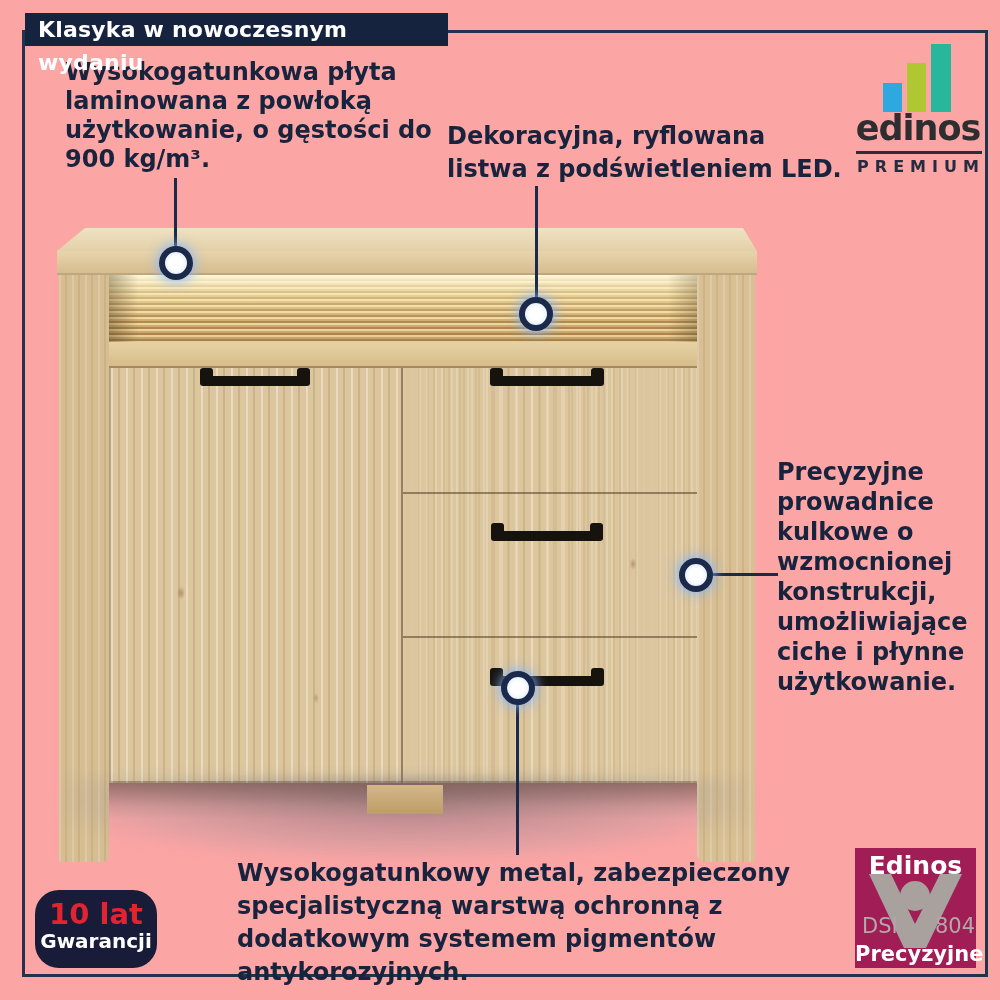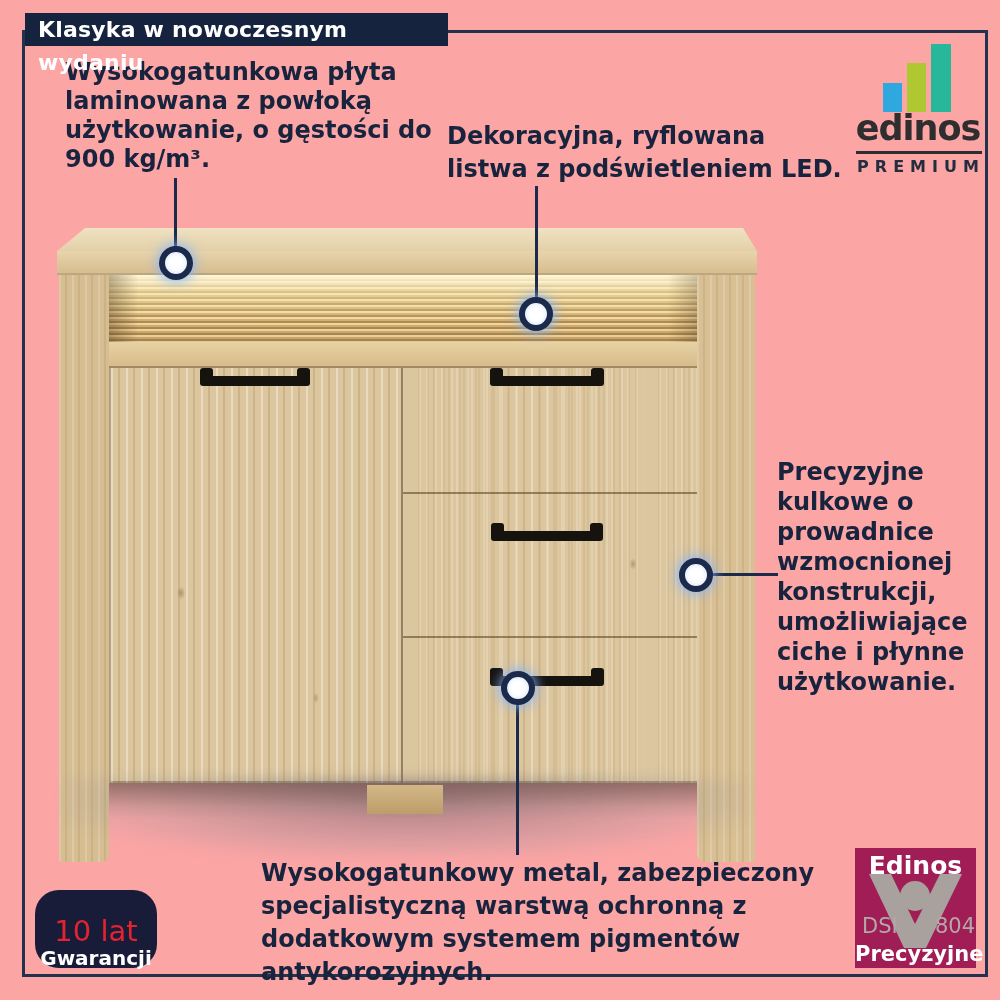--- a/index.html
+++ b/index.html
@@ -10,21 +10,21 @@
          border:3px solid #24334d;z-index:1;}
   .banner{position:absolute;left:25px;top:13px;width:423px;height:33px;background:#16233e;
           color:#ffffff;font-size:22px;font-weight:bold;line-height:33px;padding-left:13px;
           box-sizing:border-box;z-index:6;letter-spacing:.2px;}
   
   .tb{position:absolute;color:#18233d;font-weight:bold;z-index:5;}
   .tb div{white-space:nowrap;}
   .tb-board{left:65px;top:58px;font-size:24px;line-height:29px;}
   .tb-led{left:447px;top:120px;font-size:24px;line-height:33px;}
   .tb-slides{left:777px;top:457px;font-size:24px;line-height:30px;}
-  .tb-metal{left:237px;top:857px;font-size:24px;line-height:33px;margin-left:24px;}
+  .tb-metal{left:237px;top:857px;font-size:24px;line-height:33px;}
   
   .cl{position:absolute;background:#1b2a4a;z-index:4;}
   .cl1{left:174px;top:178px;width:3px;height:70px;}
   .cl2{left:535px;top:186px;width:3px;height:113px;}
   .cl3{left:710px;top:573px;width:68px;height:3px;}
   .cl4{left:516px;top:703px;width:3px;height:152px;}
   .cc{position:absolute;width:34px;height:34px;box-sizing:border-box;border:6px solid #1b2a4a;
       border-radius:50%;background:#ffffff;z-index:4;
       box-shadow:0 0 12px 2px rgba(130,180,255,.85), inset 0 0 5px rgba(130,180,255,.4);}
   .cc1{left:159px;top:246px;} .cc2{left:519px;top:297px;}
@@ -90,21 +90,21 @@
   .bar-green{left:907px;top:63px;width:19px;height:49px;background:#afc831;}
   .bar-teal{left:931px;top:44px;width:20px;height:68px;background:#28b79b;}
   .logo-word{position:absolute;left:850px;top:108px;width:136px;text-align:center;
       font-size:35px;font-weight:bold;color:#2e2e30;letter-spacing:-1px;z-index:5;}
   .logo-rule{position:absolute;left:856px;top:151px;width:126px;height:3px;background:#2e2e30;z-index:5;}
   .logo-premium{position:absolute;left:850px;top:157px;width:136px;text-align:center;
       font-size:16px;font-weight:600;letter-spacing:6px;color:#232d3f;z-index:5;text-indent:6px;}
   
   .warranty{position:absolute;left:35px;top:890px;width:122px;height:78px;background:#181c38;
       border-radius:24px;z-index:6;text-align:center;}
-  .w-dur{margin-top:26px;font-size:29px;font-weight:normal;color:#e32430;line-height:30px;}
+  .w-dur{margin-top:9px;font-size:29px;font-weight:bold;color:#e32430;line-height:30px;}
   .w-lab{font-size:20px;font-weight:bold;color:#ffffff;line-height:24px;}
   
   .standards{position:absolute;left:855px;top:848px;width:121px;height:120px;background:#a01d56;z-index:6;}
   .std-v{position:absolute;left:8px;top:24px;width:105px;height:78px;}
   .std-brand{position:absolute;top:3px;left:0;width:121px;text-align:center;color:#ffffff;
       font-size:25px;font-weight:bold;}
   .std-dsi{position:absolute;left:7px;top:66px;color:#b3aaa8;font-size:21px;}
   .std-804{position:absolute;right:1px;top:66px;color:#b3aaa8;font-size:21px;}
   .std-label{position:absolute;bottom:2px;left:0;width:121px;text-align:center;color:#ffffff;
       font-size:21px;font-weight:bold;}
@@ -125,22 +125,22 @@
       <div>laminowana z powłoką</div>
       <div>użytkowanie, o gęstości do</div>
       <div>900 kg/m³.</div>
     </div>
   <div class="tb tb-led">
       <div>Dekoracyjna, ryflowana</div>
       <div>listwa z podświetleniem LED.</div>
     </div>
   <div class="tb tb-slides">
       <div>Precyzyjne</div>
+      <div>prowadnice</div>
       <div>kulkowe o</div>
-      <div>prowadnice</div>
       <div>wzmocnionej</div>
       <div>konstrukcji,</div>
       <div>umożliwiające</div>
       <div>ciche i płynne</div>
       <div>użytkowanie.</div>
     </div>
   <div class="tb tb-metal">
       <div>Wysokogatunkowy metal, zabezpieczony</div>
       <div>specjalistyczną warstwą ochronną z</div>
       <div>dodatkowym systemem pigmentów</div>

